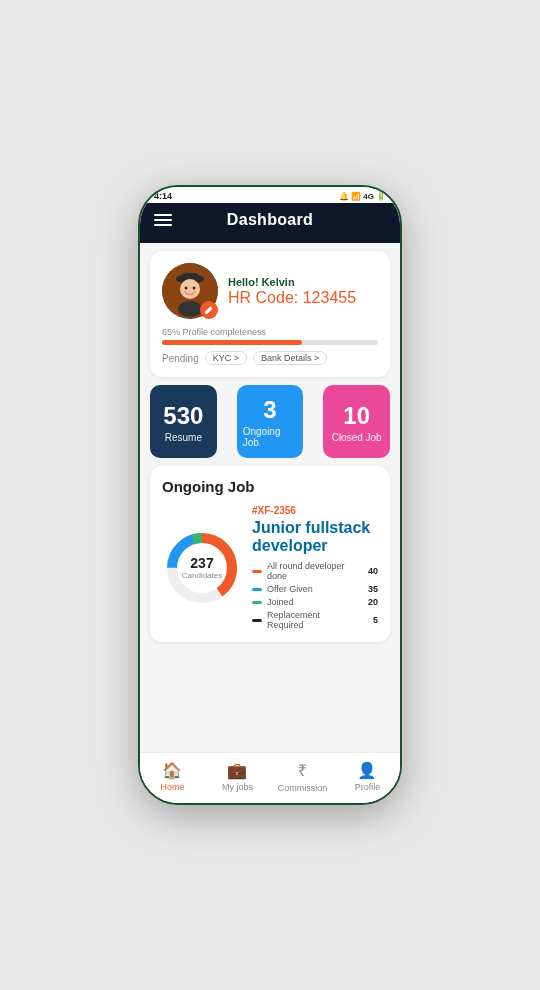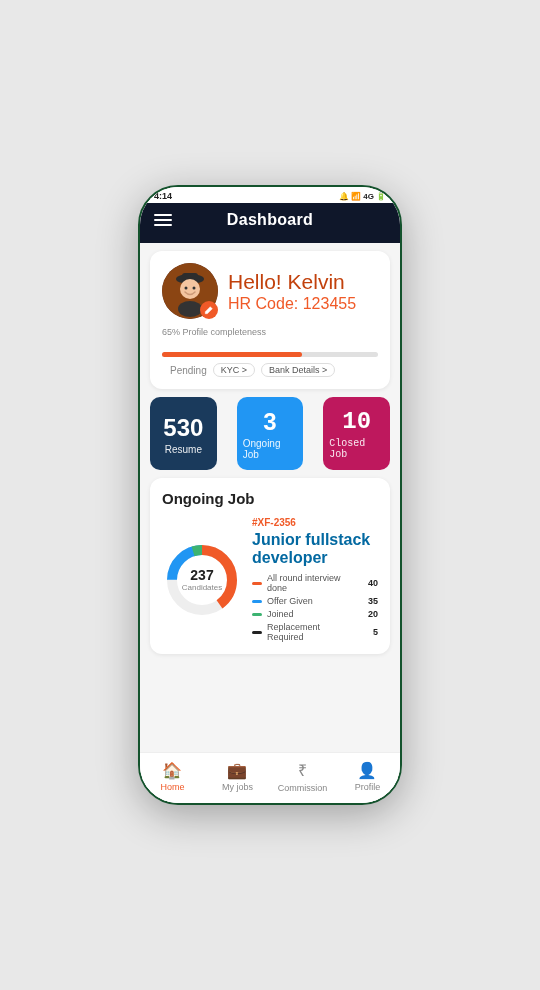--- a/index.html
+++ b/index.html
@@ -129,52 +129,51 @@
       background: #F05A28;
       border-radius: 50%;
       display: flex;
       align-items: center;
       justify-content: center;
       cursor: pointer;
     }
     .avatar-edit svg { width: 10px; height: 10px; }
     .profile-info { flex: 1; }
     .profile-name {
-      font-size: 21px;
-      font-weight: 400;
-      color: #c2410c;
+      font-size: 11px;
+      font-weight: 700;
+      color: #14532d;
     }
     .profile-code {
       font-size: 16px;
       color: #F05A28;
       margin-top: 1px;
     }
     .progress-label {
       font-size: 9px;
       color: #888;
       margin-top: 8px;
-      margin-bottom: 15px;
+      margin-bottom: 3px;
     }
     .progress-bar-bg {
       background: #e0e0e0;
       border-radius: 4px;
       height: 5px;
       width: 100%;
     }
     .progress-bar-fill {
       background: #F05A28;
       border-radius: 4px;
       height: 5px;
     }
     .pending-row {
       display: flex;
       align-items: center;
       gap: 6px;
       margin-top: 6px;
-      margin-left: 8px;
     }
     .pending-label {
       font-size: 10px;
       color: #888;
     }
     .pending-badge {
       font-size: 9px;
       background: #fff;
       border: 1px solid #ddd;
       border-radius: 10px;
@@ -192,21 +191,21 @@
       flex: 1;
       border-radius: 10px;
       padding: 12px 6px 10px;
       display: flex;
       flex-direction: column;
       align-items: center;
       justify-content: center;
     }
     .stat-card.blue { background: #1A3A5C; }
     .stat-card.lightblue { background: #2196F3; }
-    .stat-card.green { background: #be185d; font-family: Liberation Mono, monospace; }
+    .stat-card.green { background: #ec4899; }
     .stat-number {
       font-size: 24px;
       font-weight: 700;
       color: #fff;
       line-height: 1.1;
     }
     .stat-label {
       font-size: 10px;
       color: #fff;
       margin-top: 3px;
@@ -433,21 +432,21 @@
               <div class="donut-sublabel">Candidates</div>
             </div>
           </div>
 
           <div class="job-details">
             <div class="job-id">#XF-2356</div>
             <div class="job-name">Junior fullstack developer</div>
             <div class="job-stats">
               <div class="job-stat-row">
                 <div class="dot" style="background:#F05A28"></div>
-                <span>All round interview done</span>
+                <span>All round developer done</span>
                 <span class="job-stat-val">40</span>
               </div>
               <div class="job-stat-row">
                 <div class="dot" style="background:#2196F3"></div>
                 <span>Offer Given</span>
                 <span class="job-stat-val">35</span>
               </div>
               <div class="job-stat-row">
                 <div class="dot" style="background:#3CB371"></div>
                 <span>Joined</span>

